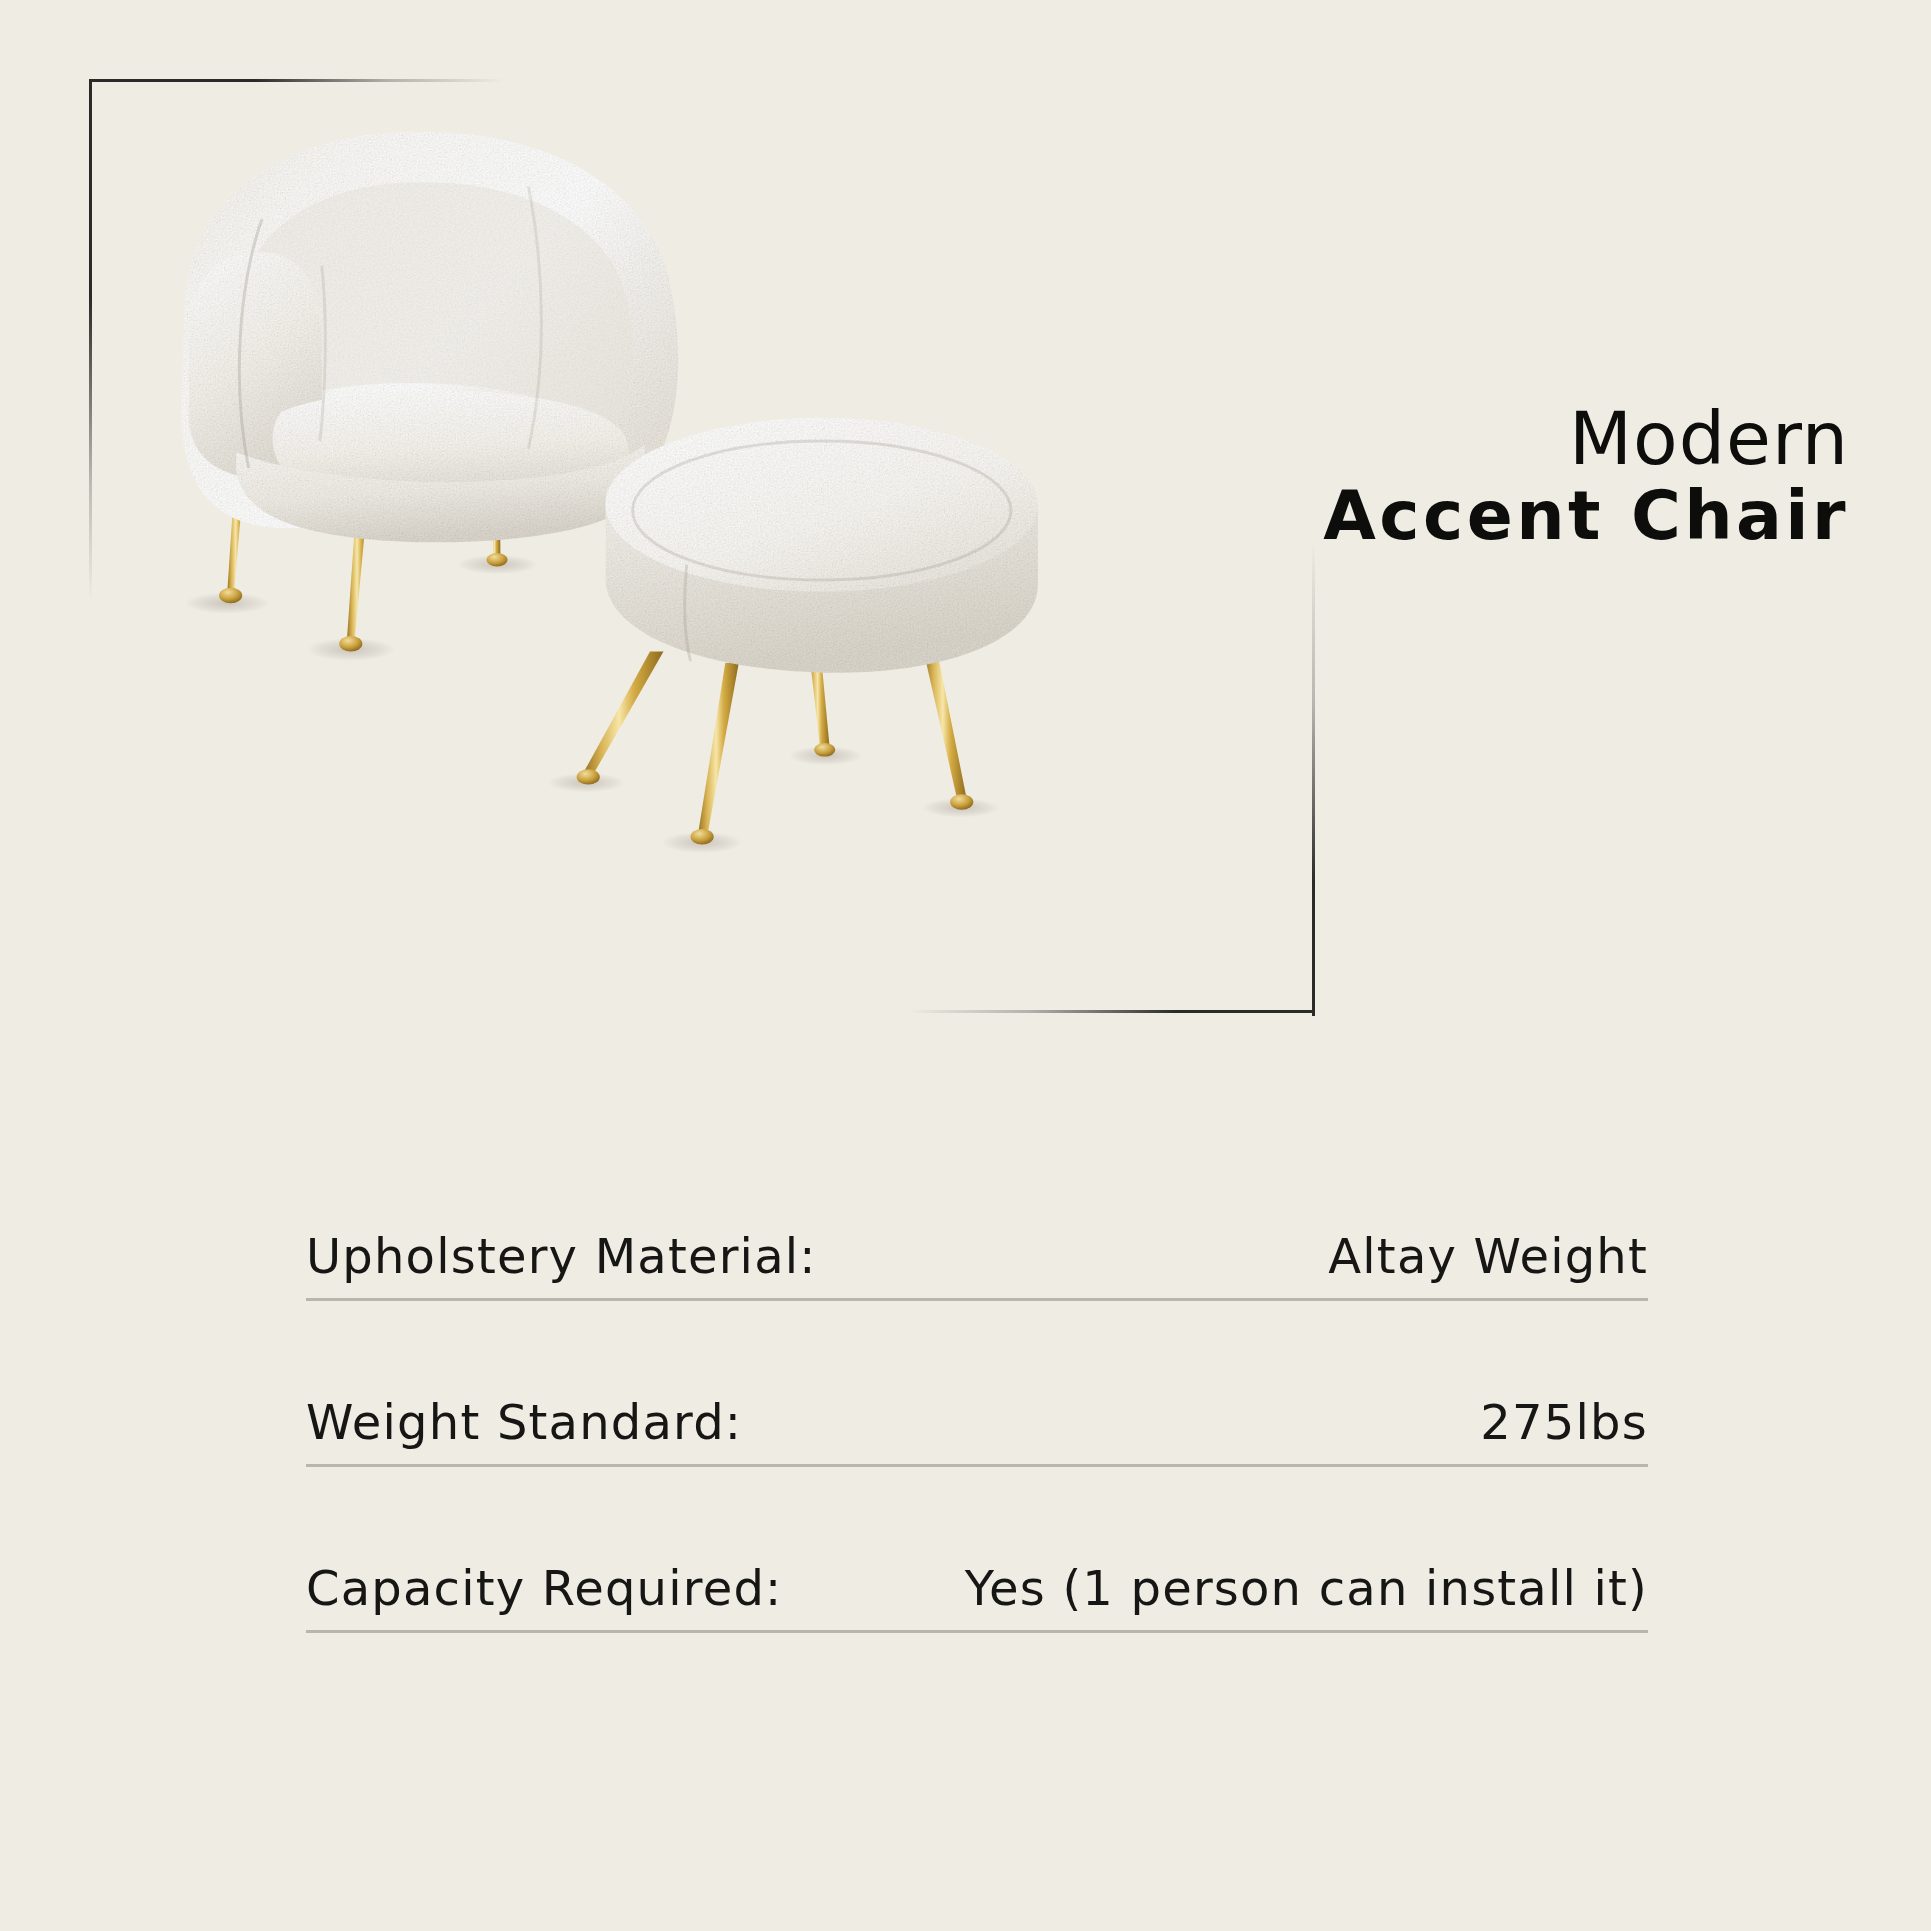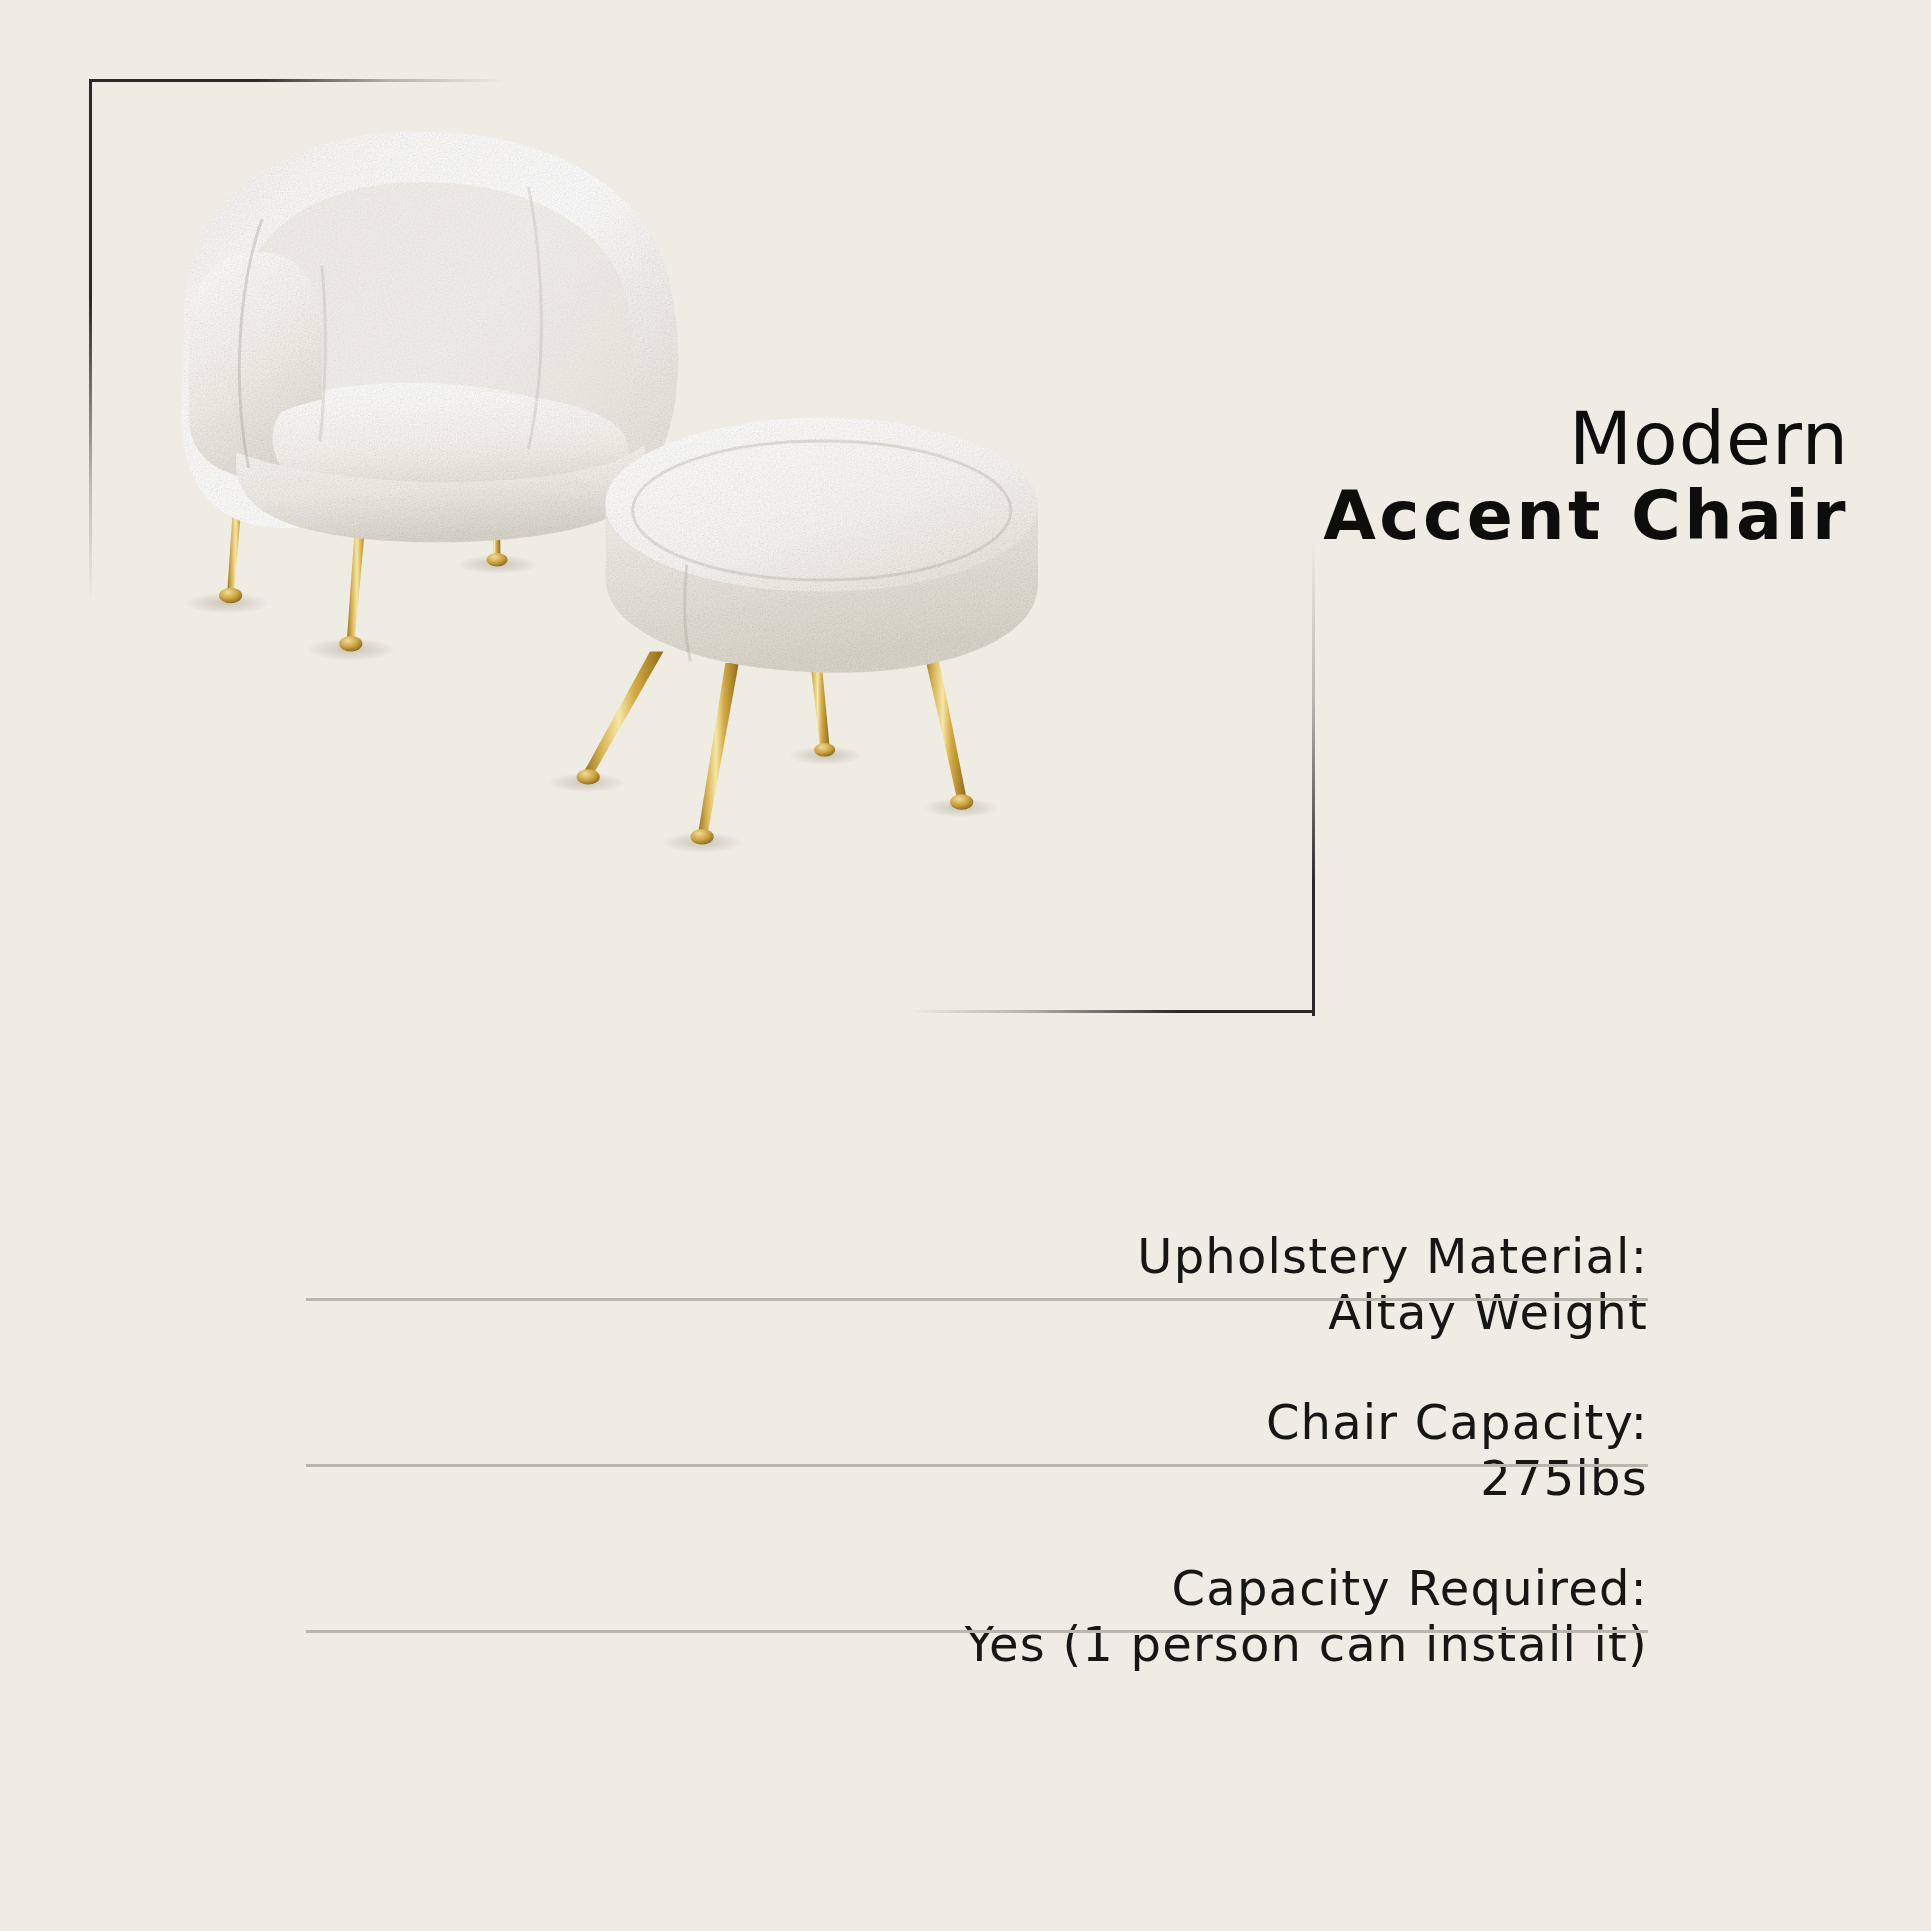--- a/index.html
+++ b/index.html
@@ -97,24 +97,23 @@
     width: 1342px;
   }
   .spec-row {
     position: relative;
     height: 114px;
     margin-bottom: 52px;
   }
   .spec-row:last-child { margin-bottom: 0; }
   .spec-inner {
     display: flex;
-    align-items: flex-end;
+    align-items: flex-start;
     justify-content: space-between;
     white-space: nowrap;
-    flex-direction: column;
   }
   .spec-label,
   .spec-value {
     font-size: 48px;
     font-weight: 400;
     color: #161614;
     letter-spacing: 1.2px;
   }
   .spec-rule {
     position: absolute;
@@ -312,21 +311,21 @@
       <div class="spec-inner">
         <span class="spec-label">Upholstery Material:</span>
         <span class="spec-value">Altay Weight</span>
       </div>
       <div class="spec-rule"></div>
     </div>
 
 
     <div class="spec-row">
       <div class="spec-inner">
-        <span class="spec-label">Chair Capacity:</span>
+        <span class="spec-label">Weight Standard:</span>
         <span class="spec-value">275lbs</span>
       </div>
       <div class="spec-rule"></div>
     </div>
 
     <div class="spec-row">
       <div class="spec-inner">
         <span class="spec-label">Capacity Required:</span>
         <span class="spec-value">Yes (1 person can install it)</span>
       </div>

